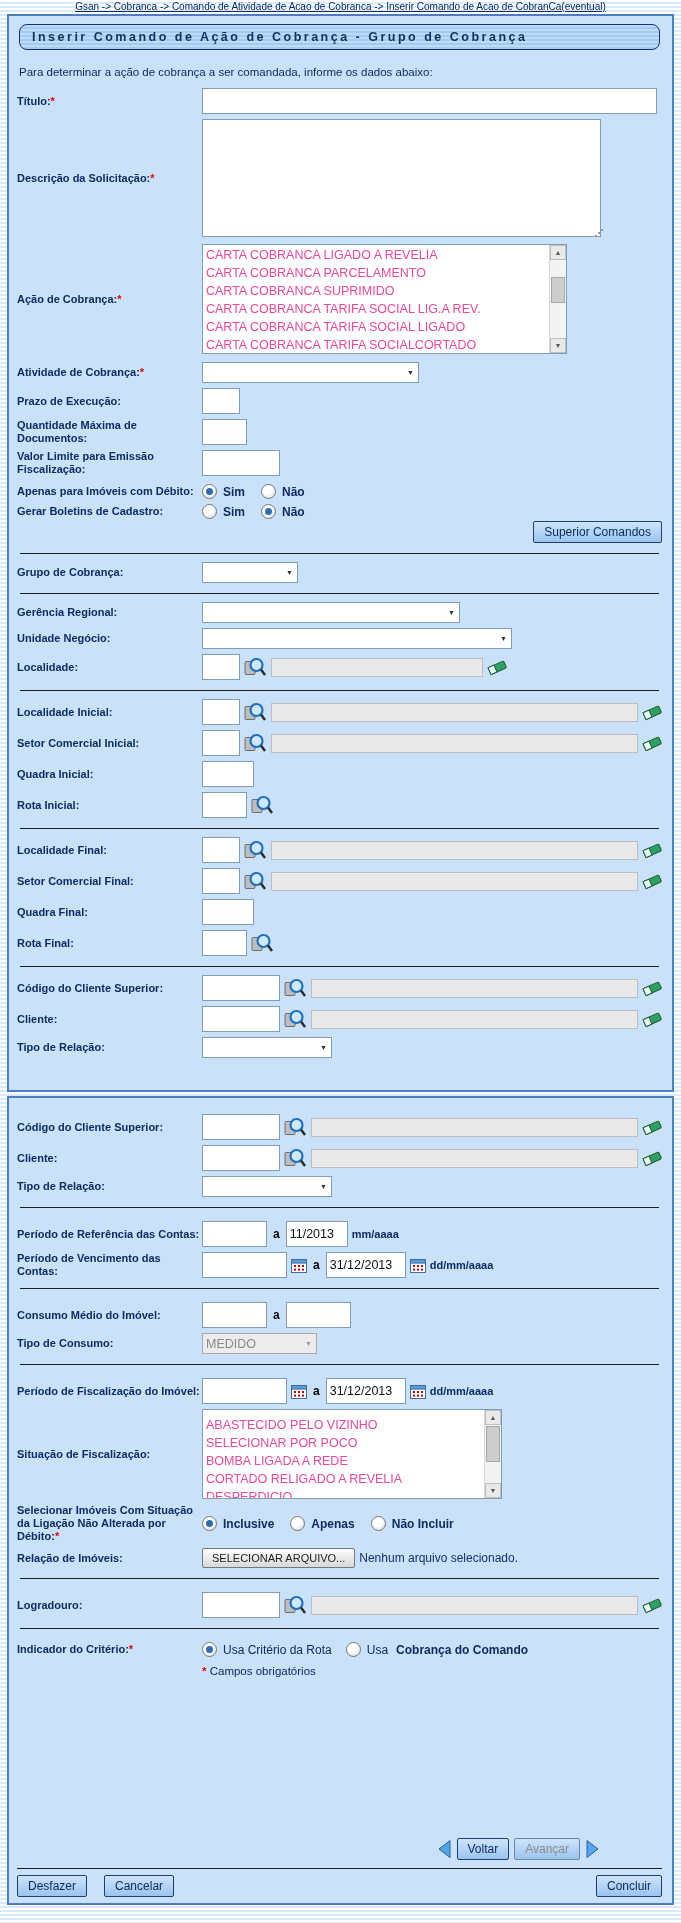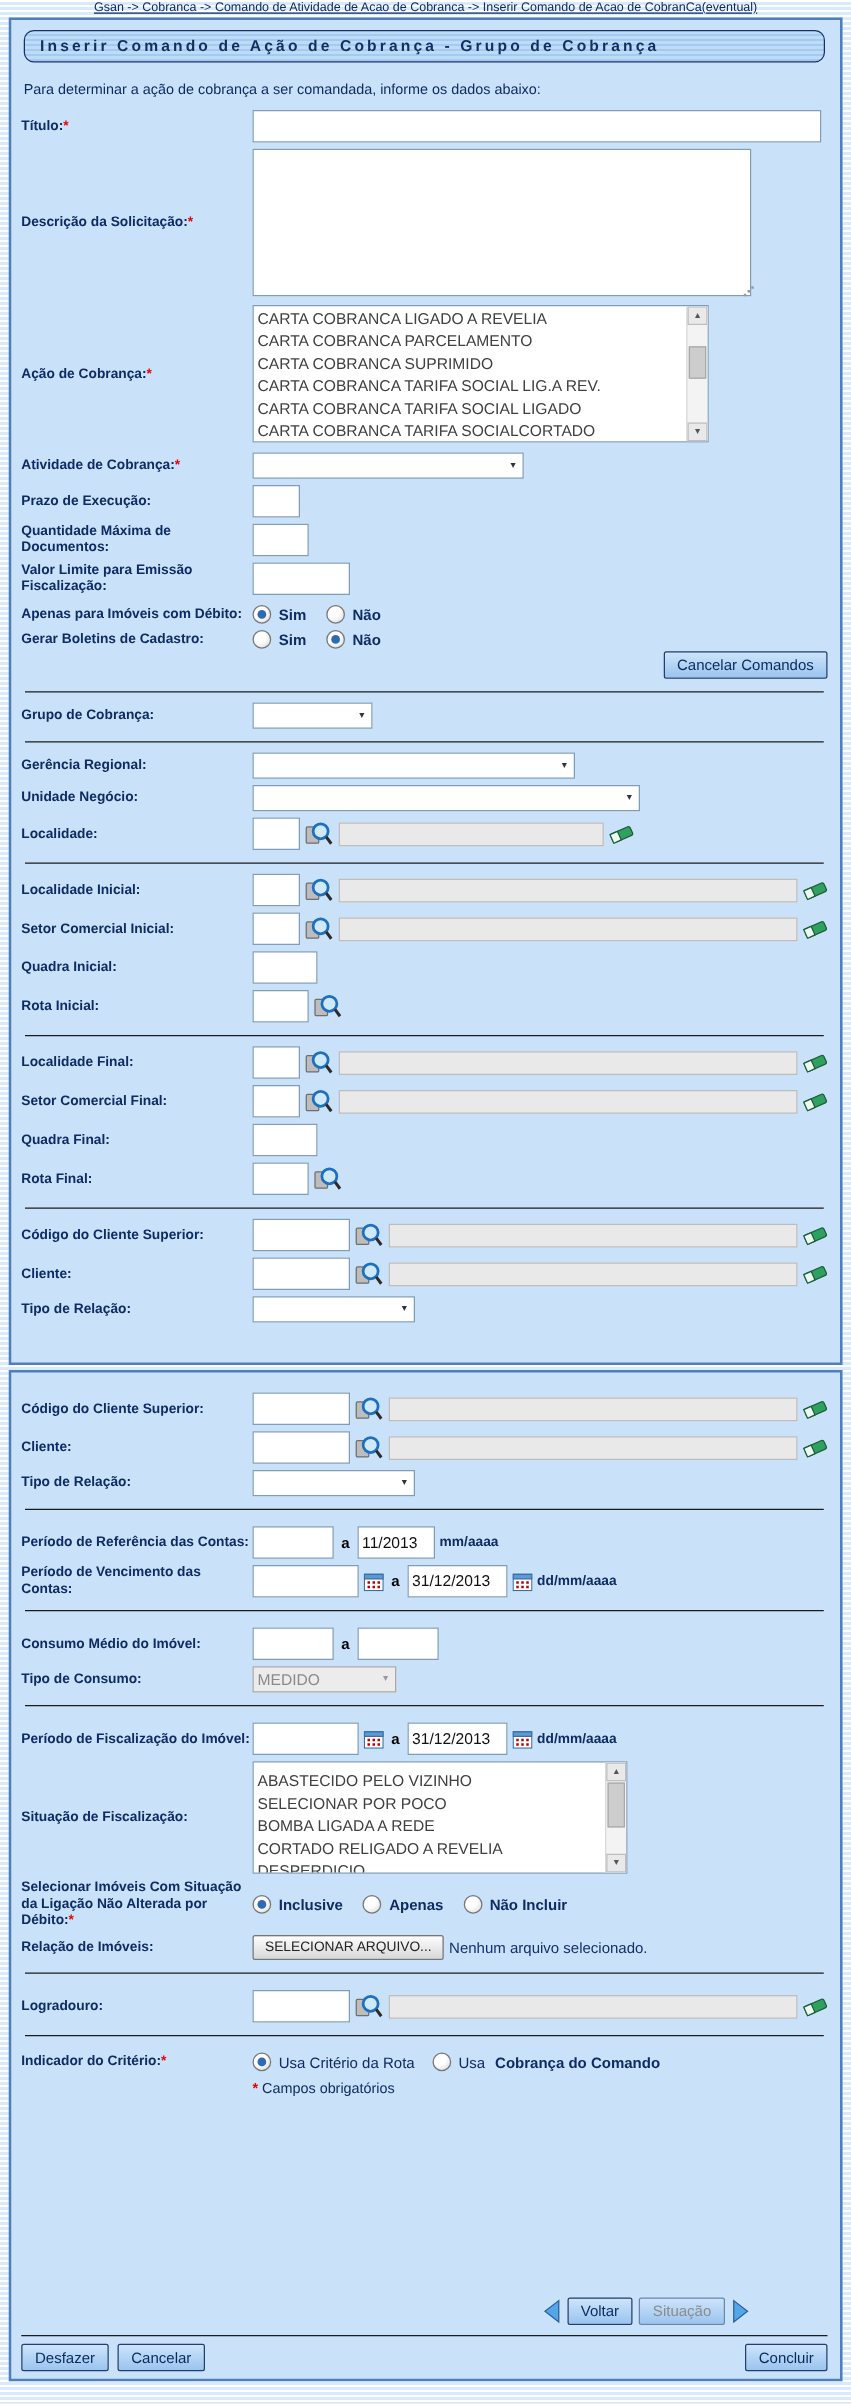--- a/index.html
+++ b/index.html
@@ -43,21 +43,21 @@
   .sel{
     box-sizing:border-box;height:21px;border:1px solid #7f9db9;background:#fff;
     display:flex;align-items:center;font:12.5px "Liberation Sans",sans-serif;color:#111;
   }
   .sel .selv{flex:1;padding-left:3px;white-space:nowrap;overflow:hidden;}
   .sel .dd{flex:none;font-size:7px;color:#333;padding:0 4px;}
   .sel.dis{background:#ececec;border-color:#a9a9a9;color:#8a8a8a;}
   .sel.dis .dd{color:#9a9a9a;}
   .list{position:relative;box-sizing:border-box;border:1px solid #7f9db9;background:#fff;overflow:hidden;}
   .opts{margin-right:17px;padding:1px 0 0 3px;}
-  .opt{font-size:12.5px;line-height:18px;white-space:nowrap;color:#404040;}
+  .opt{font-size:12.5px;line-height:18px;white-space:nowrap;color:#ec4899;}
   .sbar{position:absolute;right:0;top:0;bottom:0;width:16px;background:#f3f3f3;border-left:1px solid #d8d8d8;}
   .sbtn{box-sizing:border-box;height:15px;background:#e9e9e9;border:1px solid #bfbfbf;
         font-size:7px;color:#555;display:flex;align-items:center;justify-content:center;}
   .sbtn.dn{position:absolute;bottom:0;left:0;right:0;}
   .sthumb{position:absolute;left:1px;right:1px;background:#cdcdcd;border:1px solid #a8a8a8;}
   .hr{height:1px;background:#1c1c1c;margin:10px 3px 8px;}
   .radio{width:13px;height:13px;border-radius:50%;border:1px solid #777;flex:none;
          background:radial-gradient(circle at 35% 30%,#ffffff 40%,#d5d5d5);position:relative;}
   .radio.on::after{content:"";position:absolute;inset:3px;border-radius:50%;background:#2d6cb5;}
   .rlbl{font-weight:bold;font-size:12px;color:#0e2c63;margin:0 12px 0 2px;}
@@ -71,21 +71,21 @@
   .filebtn{
     box-sizing:border-box;border:1px solid #777;border-radius:2px;
     background:linear-gradient(#fdfdfd,#d8d8d8);color:#222;
     font:11px "Liberation Sans",sans-serif;padding:3px 9px;cursor:pointer;
   }
   .hint{font-weight:bold;font-size:11px;color:#0e2c63;}
   .asep{font-weight:bold;font-size:12px;color:#000;margin:0 2px;}
   .status{font-size:12px;color:#14306b;}
   .icon{display:inline-flex;align-items:center;cursor:pointer;flex:none;}
   .navrow{display:flex;align-items:center;justify-content:flex-end;gap:5px;padding-right:62px;}
-  .bottomrow{display:flex;align-items:center;gap:7px;margin-top:6px;}
+  .bottomrow{display:flex;align-items:center;gap:17px;margin-top:6px;}
   .spacer{flex:1;}
   .grow{flex:1;}
   .foot{margin:8px 0 0 185px;font-size:11.5px;color:#0e2c63;}
 </style>
 </head>
 <body>
 
 <div class="crumbs">Gsan -&gt; Cobranca -&gt; Comando de Atividade de Acao de Cobranca -&gt; Inserir Comando de Acao de CobranCa(eventual)</div>
 
 <div class="panel" id="panel1">
@@ -174,21 +174,21 @@
     <div class="lbl"><span>Gerar Boletins de Cadastro:</span></div>
     <div class="fld">
       <span class="radio"></span>
         <span class="rlbl">Sim</span>
       <span class="radio on"></span>
         <span class="rlbl">Não</span>
     </div>
   </div>
 
   <div class="row" style="justify-content:flex-end;margin-top:2px">
-    <button class="btn">Cancelar Comandos</button>
+    <button class="btn">Superior Comandos</button>
   </div>
 
   <div class="hr"></div>
 
   <div class="row">
     <div class="lbl"><span>Grupo de Cobrança:</span></div>
     <div class="fld">
       <div class="sel" style="width:96px">
           <span class="selv"></span>
           <span class="dd">▼</span>
@@ -692,21 +692,21 @@
 
   <div class="grow"></div>
 
   <div class="navrow">
     <span class="icon">
         <svg width="15" height="20" viewBox="0 0 15 20">
           <polygon points="13,1.5 2,10 13,18.5" fill="#55a6e8" stroke="#2a5d9e"></polygon>
         </svg>
       </span>
     <button class="btn">Voltar</button>
-    <button class="btn dis">Situação</button>
+    <button class="btn dis">Avançar</button>
     <span class="icon">
         <svg width="15" height="20" viewBox="0 0 15 20">
           <polygon points="2,1.5 13,10 2,18.5" fill="#55a6e8" stroke="#2a5d9e"></polygon>
         </svg>
       </span>
   </div>
 
   <div class="hr" style="margin:8px 0 0"></div>
 
   <div class="bottomrow">

